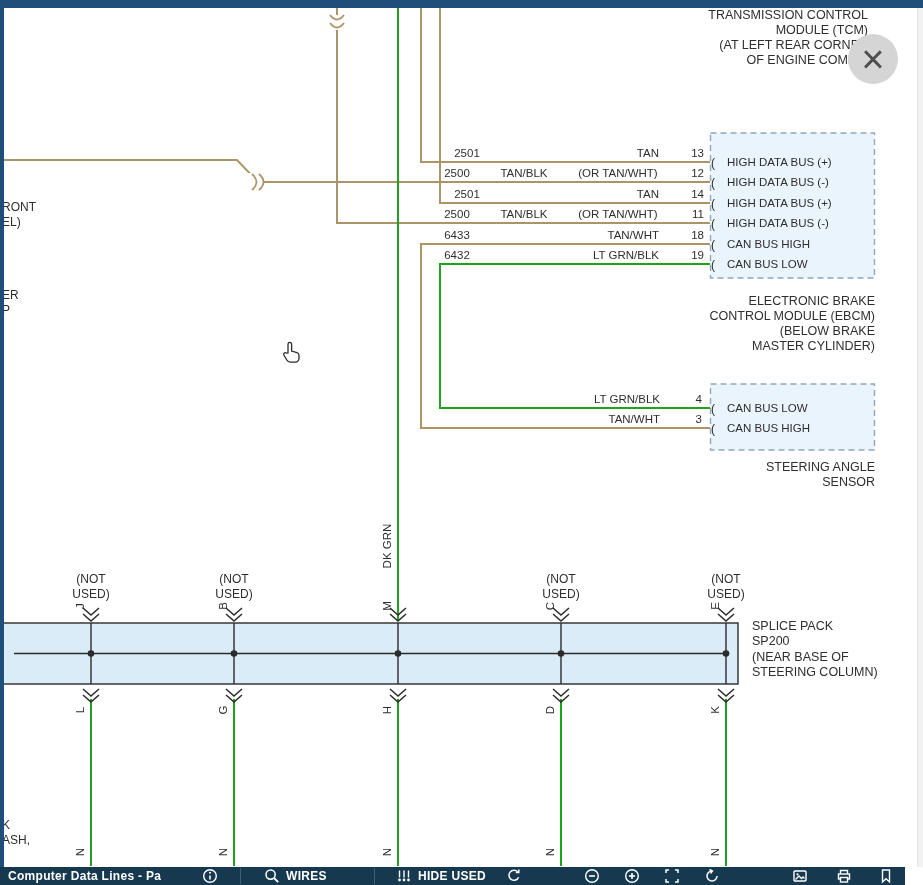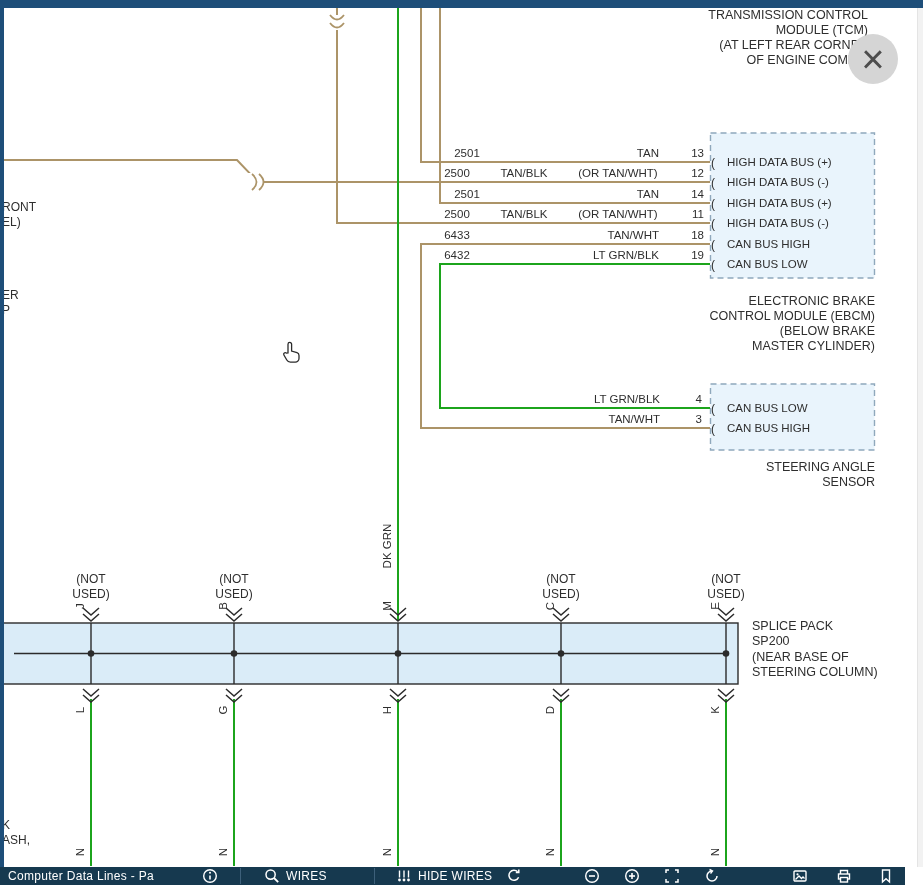--- a/index.html
+++ b/index.html
@@ -10,21 +10,21 @@
   .txt-big{font-size:12.5px;fill:#2e2e2e;}
   .txt-sm{font-size:11.5px;fill:#2e2e2e;}
   .topbar{position:absolute;left:0;top:0;width:923px;height:8px;background:#1e4e79;}
   .leftbar{position:absolute;left:0;top:0;width:4px;height:885px;background:#1e4e79;}
   .rightscroll{position:absolute;right:0;top:8px;width:5px;height:859px;background:#f2f2f2;border-left:1px solid #e4e4e4;}
   .close-btn{position:absolute;left:848px;top:34px;width:50px;height:50px;border-radius:50%;
              background:#d5d5d5;display:flex;align-items:center;justify-content:center;cursor:pointer;z-index:30;}
   .close-btn span{font-size:40px;line-height:40px;color:#4d4d4d;}
   .toolbar{position:absolute;left:0;top:867px;width:923px;height:18px;background:#16394f;z-index:40;overflow:hidden;}
   .tb-item{position:absolute;top:0;height:18px;display:flex;align-items:center;gap:6px;
-           color:#fff;font-size:12px;white-space:nowrap;cursor:pointer;}
+           color:#fff;font-size:12px;white-space:nowrap;cursor:pointer;font-weight:bold;}
   .tb-text{letter-spacing:.3px;}
   .tb-div{position:absolute;top:1px;width:1px;height:16px;background:#3d607a;}
   .tb-icon{display:block;}
   .corner{position:absolute;left:905px;top:867px;width:18px;height:18px;background:#fff;z-index:50;}
   .cursor{position:absolute;left:281px;top:340px;z-index:20;}
 </style>
 </head>
 <body>
 
 <div class="screen">
@@ -246,21 +246,21 @@
 
     <div class="tb-item" style="left:396px">
       <svg class="tb-icon" width="16" height="16" viewBox="0 0 16 16">
         <line x1="3.5" y1="2.5" x2="3.5" y2="9.5" stroke="#fff" stroke-width="1.4"></line>
         <line x1="8" y1="2.5" x2="8" y2="9.5" stroke="#fff" stroke-width="1.4"></line>
         <line x1="12.5" y1="2.5" x2="12.5" y2="9.5" stroke="#fff" stroke-width="1.4"></line>
         <circle cx="3.5" cy="12" r="1.4" fill="#fff"></circle>
         <circle cx="8" cy="12" r="1.4" fill="#fff"></circle>
         <circle cx="12.5" cy="12" r="1.4" fill="#fff"></circle>
       </svg>
-      <span class="tb-text">HIDE WIRES</span>
+      <span class="tb-text">HIDE USED</span>
     </div>
 
     <div class="tb-item" style="left:506px">
       <svg class="tb-icon" width="16" height="16" viewBox="0 0 16 16">
         <path d="M12.6,9.2 a5,5 0 1 1 -1,-5.4" stroke="#fff" stroke-width="1.5" fill="none"></path>
         <path d="M12.8,1.6 L12.8,4.6 L9.8,4.6" stroke="#fff" stroke-width="1.5" fill="none"></path>
       </svg>
     </div>
 
     <div class="tb-item" style="left:584px">

